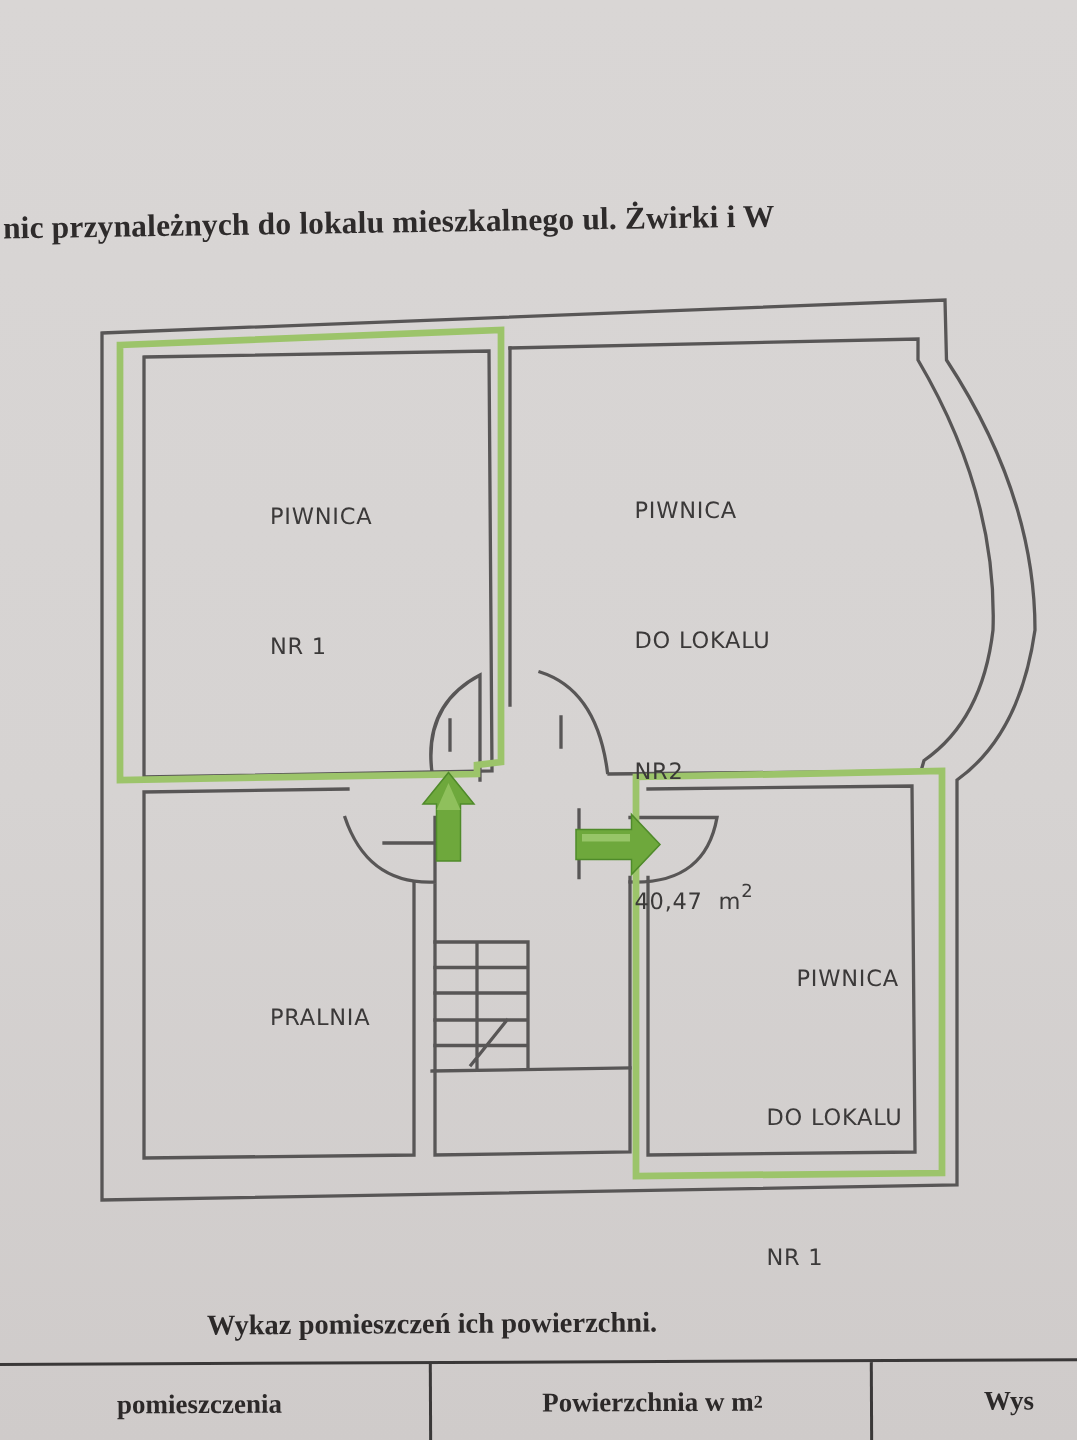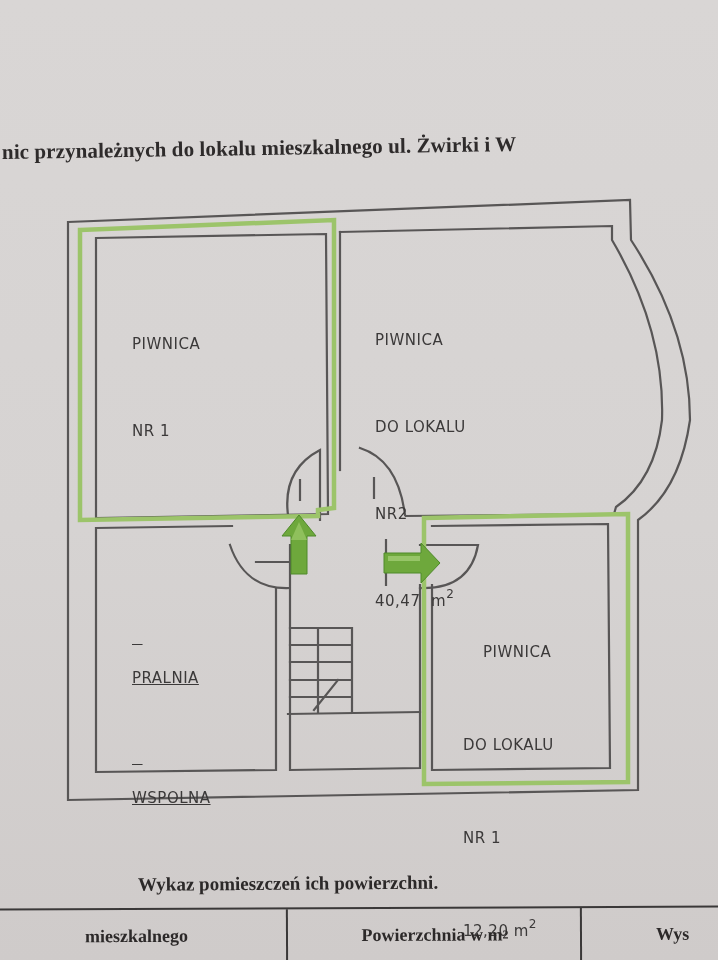--- a/index.html
+++ b/index.html
@@ -10,21 +10,21 @@
   }
   .heading {
     position:absolute; left:2px; top:140px; width:760px;
     font-family:"Liberation Serif", serif; font-weight:bold; font-size:21px;
     color:#2e2b2b; white-space:nowrap; transform: rotate(-0.9deg); transform-origin:left center;
     letter-spacing:0.1px;
   }
   svg.plan { position:absolute; left:0; top:0; }
   .room-label {
     position:absolute; font-family:"DejaVu Sans", sans-serif; font-size:15px;
-    color:#3b3939; line-height:29px; letter-spacing:0.5px; white-space:pre;
+    color:#3b3939; line-height:29px; letter-spacing:0.5px; white-space:pre;margin-left:48px;
   }
   .room-label sup { font-size:12px; vertical-align: 8px; line-height:0; }
   .table-title {
     position:absolute; left:138px; top:872px; width:500px;
     font-family:"Liberation Serif", serif; font-weight:bold; font-size:19px; color:#2c2929;
     white-space:nowrap; transform: rotate(-0.4deg);
   }
   .tbl {
     position:absolute; left:-40px; top:907px; width:820px; height:60px;
     border-top:2px solid #3a3838; transform: rotate(-0.25deg);
@@ -87,37 +87,35 @@
   <div>NR 1</div>
 </div>
 
 <div class="room-label" style="left:375px; top:268px;">
   <div>PIWNICA</div>
   <div>DO LOKALU</div>
   <div>NR2</div>
   <div><span>40,47</span>&nbsp;&nbsp;<span>m</span><sup>2</sup></div>
 </div>
 
-<div class="room-label" style="left:132px; top:578px; line-height:40px;text-decoration:underline;">
+<div class="room-label" style="left:132px; top:578px; line-height:40px;">
   <div>PRALNIA</div>
-  <div>WSPOLNA</div>
 </div>
 
 <div class="room-label" style="left:463px; top:575px; line-height:31px;">
   <div style="padding-left:20px;">PIWNICA</div>
   <div>DO LOKALU</div>
   <div>NR 1</div>
-  <div><span>12,20</span>&nbsp;<span>m</span><sup>2</sup></div>
 </div>
 
 <div class="table-title">Wykaz pomieszczeń ich powierzchni.</div>
 
 <div class="tbl">
   <div class="cell" style="left:0; width:328px; justify-content:flex-end; padding-right:98px; box-sizing:border-box;">
-    <span>mieszkalnego</span>
+    <span>pomieszczenia</span>
   </div>
   <div class="cell" style="left:330px; width:290px; justify-content:center;">
     <span>Powierzchnia w m</span>
       <sup>2</sup>
   </div>
   <div class="cell" style="left:622px; width:200px; padding-left:74px; box-sizing:border-box; border-right:none;">
     <span>Wys</span>
   </div>
 </div>
 

